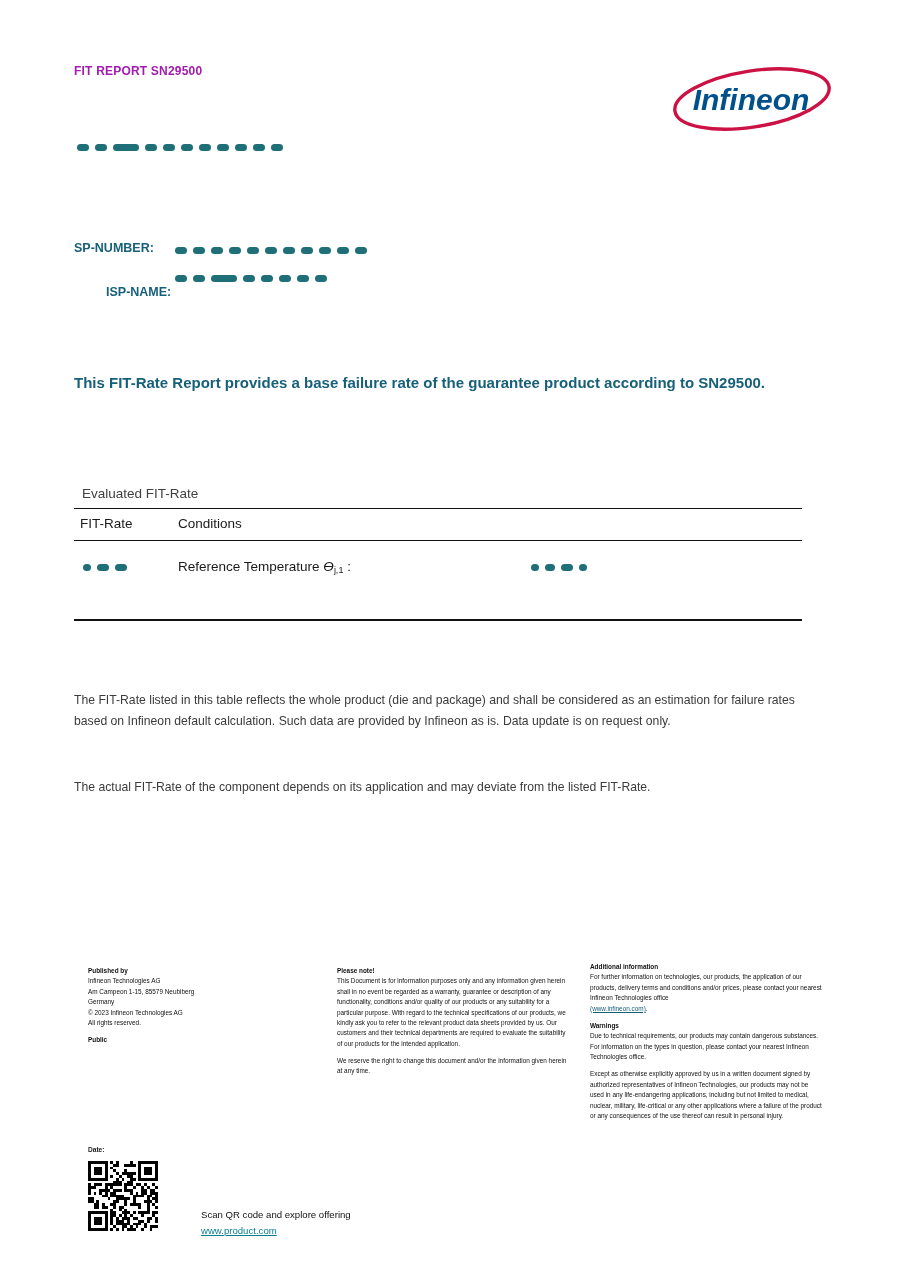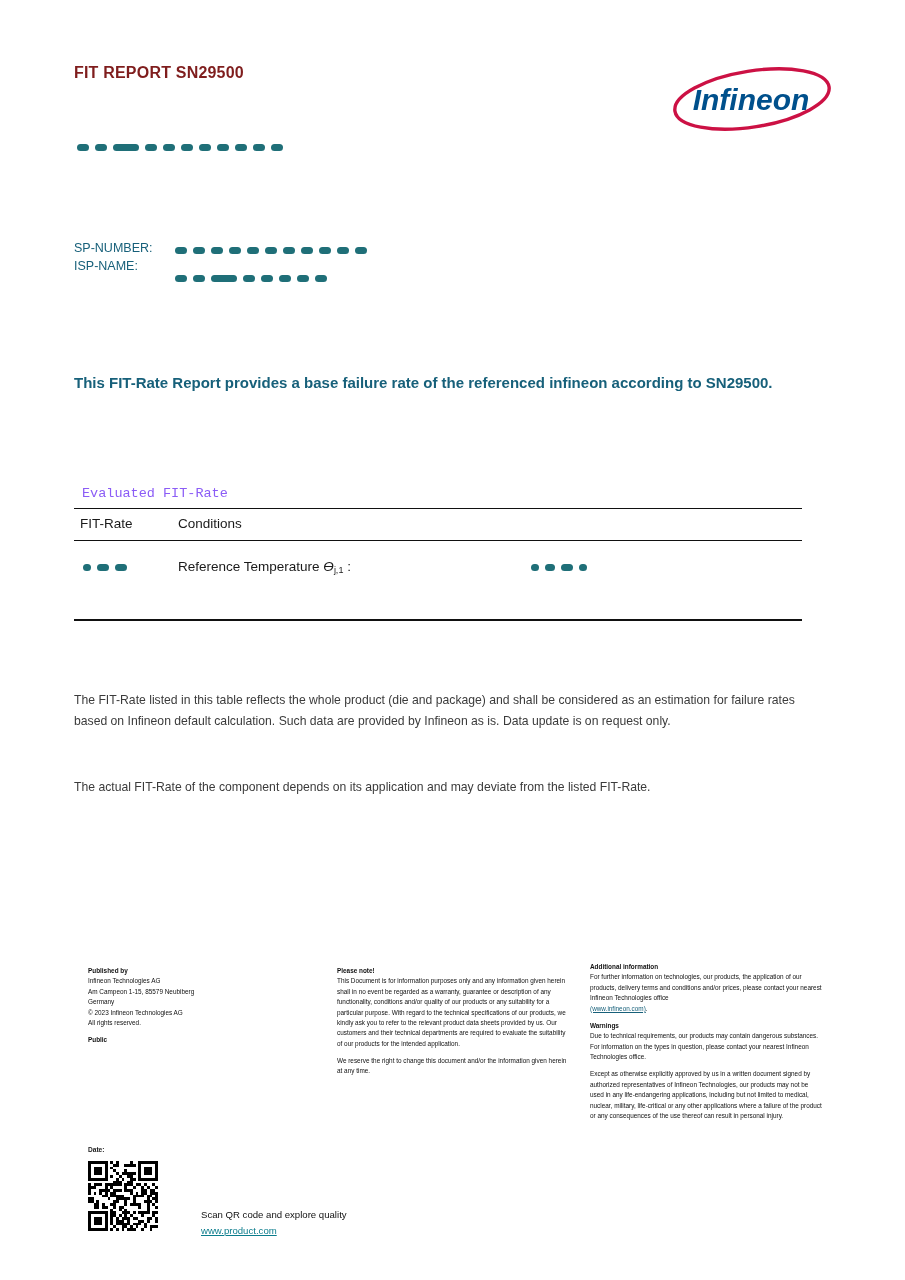--- a/index.html
+++ b/index.html
@@ -19,23 +19,23 @@
     position: absolute;
     inset: 0;
     background: #fff;
   }
 
   
   .doc-title {
     position: absolute;
     left: 74px;
     top: 64px;
-    font-size: 16px;
+    font-size: 12px;
     font-weight: bold;
-    color: #7f1d1d;
+    color: #a21caf;
     letter-spacing: .2px;
   }
   .logo {
     position: absolute;
     right: 72px;
     top: 62px;
     width: 162px;
     height: 74px;
   }
   .logo svg { display:block; width: 162px; height: 74px;}
@@ -52,25 +52,25 @@
   .redact-row {
     position: absolute;
     white-space: nowrap;
   }
   #redact-line-1 { left: 74px; top: 138px; }
 
   .field-label {
     position: absolute;
     left: 74px;
     font-size: 12.5px;
-    font-weight: normal;
+    font-weight: bold;
     color: #17607a;
   }
   #sp-label { top: 241px; }
-  #isp-label { top: 259px; }
+  #isp-label { top: 285px; margin-left: 32px; }
   #sp-value { left: 172px; top: 241px; }
   #isp-value { left: 172px; top: 269px; }
 
   
   .banner {
     position: absolute;
     left: 74px;
     top: 300px;
     width: 777px;
     height: 36px;
@@ -98,23 +98,22 @@
 
   
   .tbl {
     position: absolute;
     left: 74px;
     top: 486px;
     width: 728px;
   }
   .tbl-title {
     font-size: 13.5px;
-    color: #8b5cf6;
+    color: #404040;
     padding: 0 0 7px 8px;
-    font-family: Liberation Mono, monospace;
   }
   .rule-top { border-top: 1.6px solid #111; }
   .rule-mid { border-top: 1.1px solid #111; }
   .rule-bot { border-top: 2.2px solid #111; }
   .tbl-head {
     display: flex;
     font-size: 13.5px;
     padding: 7px 0 9px 6px;
   }
   .col-rate { width: 98px; }
@@ -209,21 +208,21 @@
 
   <div class="redact-row" id="redact-line-1"><span class="redact" style="width: 12px;"></span><span class="redact" style="width: 12px;"></span><span class="redact" style="width: 26px;"></span><span class="redact" style="width: 12px;"></span><span class="redact" style="width: 12px;"></span><span class="redact" style="width: 12px;"></span><span class="redact" style="width: 12px;"></span><span class="redact" style="width: 12px;"></span><span class="redact" style="width: 12px;"></span><span class="redact" style="width: 12px;"></span><span class="redact" style="width: 12px;"></span></div>
 
   <div class="field-label" id="sp-label">SP-NUMBER:</div>
   <div class="redact-row" id="sp-value"><span class="redact" style="width: 12px;"></span><span class="redact" style="width: 12px;"></span><span class="redact" style="width: 12px;"></span><span class="redact" style="width: 12px;"></span><span class="redact" style="width: 12px;"></span><span class="redact" style="width: 12px;"></span><span class="redact" style="width: 12px;"></span><span class="redact" style="width: 12px;"></span><span class="redact" style="width: 12px;"></span><span class="redact" style="width: 12px;"></span><span class="redact" style="width: 12px;"></span></div>
 
   <div class="field-label" id="isp-label">ISP-NAME:</div>
   <div class="redact-row" id="isp-value"><span class="redact" style="width: 12px;"></span><span class="redact" style="width: 12px;"></span><span class="redact" style="width: 26px;"></span><span class="redact" style="width: 12px;"></span><span class="redact" style="width: 12px;"></span><span class="redact" style="width: 12px;"></span><span class="redact" style="width: 12px;"></span><span class="redact" style="width: 12px;"></span></div>
 
 
-  <div class="stmt" id="stmt-1">This FIT-Rate Report provides a base failure rate of the referenced infineon according to SN29500.</div>
+  <div class="stmt" id="stmt-1">This FIT-Rate Report provides a base failure rate of the guarantee product according to SN29500.</div>
 
   <div class="tbl">
     <div class="tbl-title">Evaluated FIT-Rate</div>
     <div class="rule-top"></div>
     <div class="tbl-head">
       <div class="col-rate">FIT-Rate</div>
       <div class="col-cond">Conditions</div>
     </div>
     <div class="rule-mid"></div>
     <div class="tbl-row">
@@ -589,16 +588,16 @@
           <rect x="10" y="24" width="1" height="1"></rect>
           <rect x="12" y="24" width="1" height="1"></rect>
           <rect x="14" y="24" width="1" height="1"></rect>
           <rect x="15" y="24" width="1" height="1"></rect>
           <rect x="16" y="24" width="1" height="1"></rect>
           <rect x="19" y="24" width="1" height="1"></rect>
           <rect x="22" y="24" width="1" height="1"></rect>
         </g>
     </svg>
   </div>
-  <div class="qr-text">Scan QR code and explore quality</div>
+  <div class="qr-text">Scan QR code and explore offering</div>
   <a class="qr-link" href="#">www.product.com</a>
 
 </div>
 
 </body></html>

